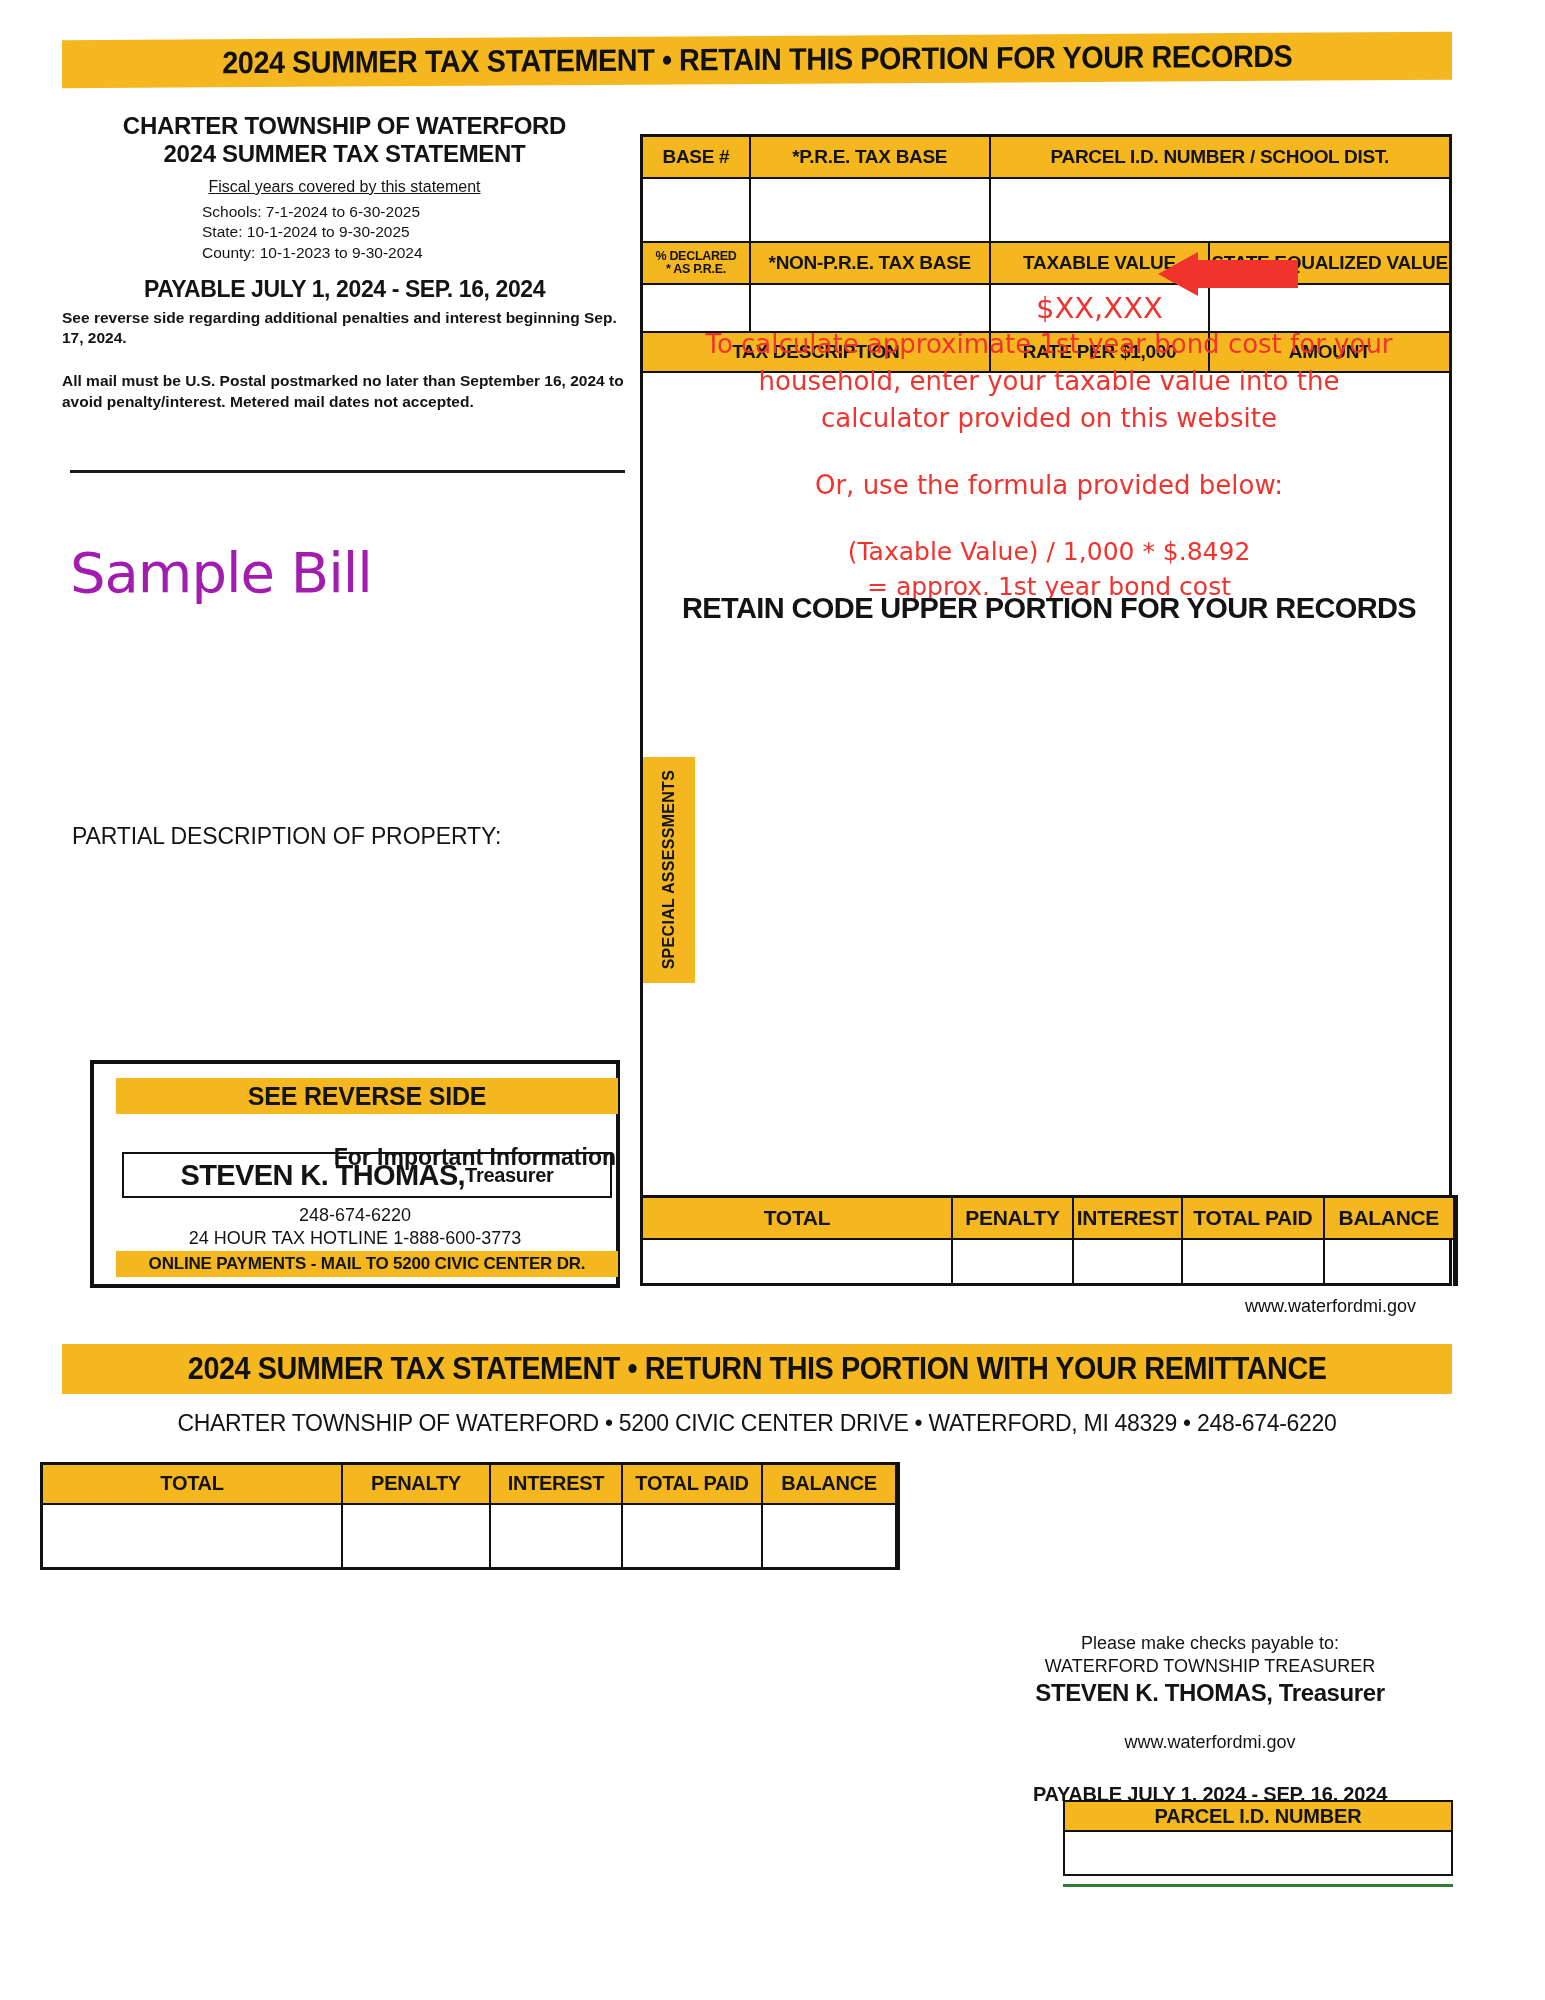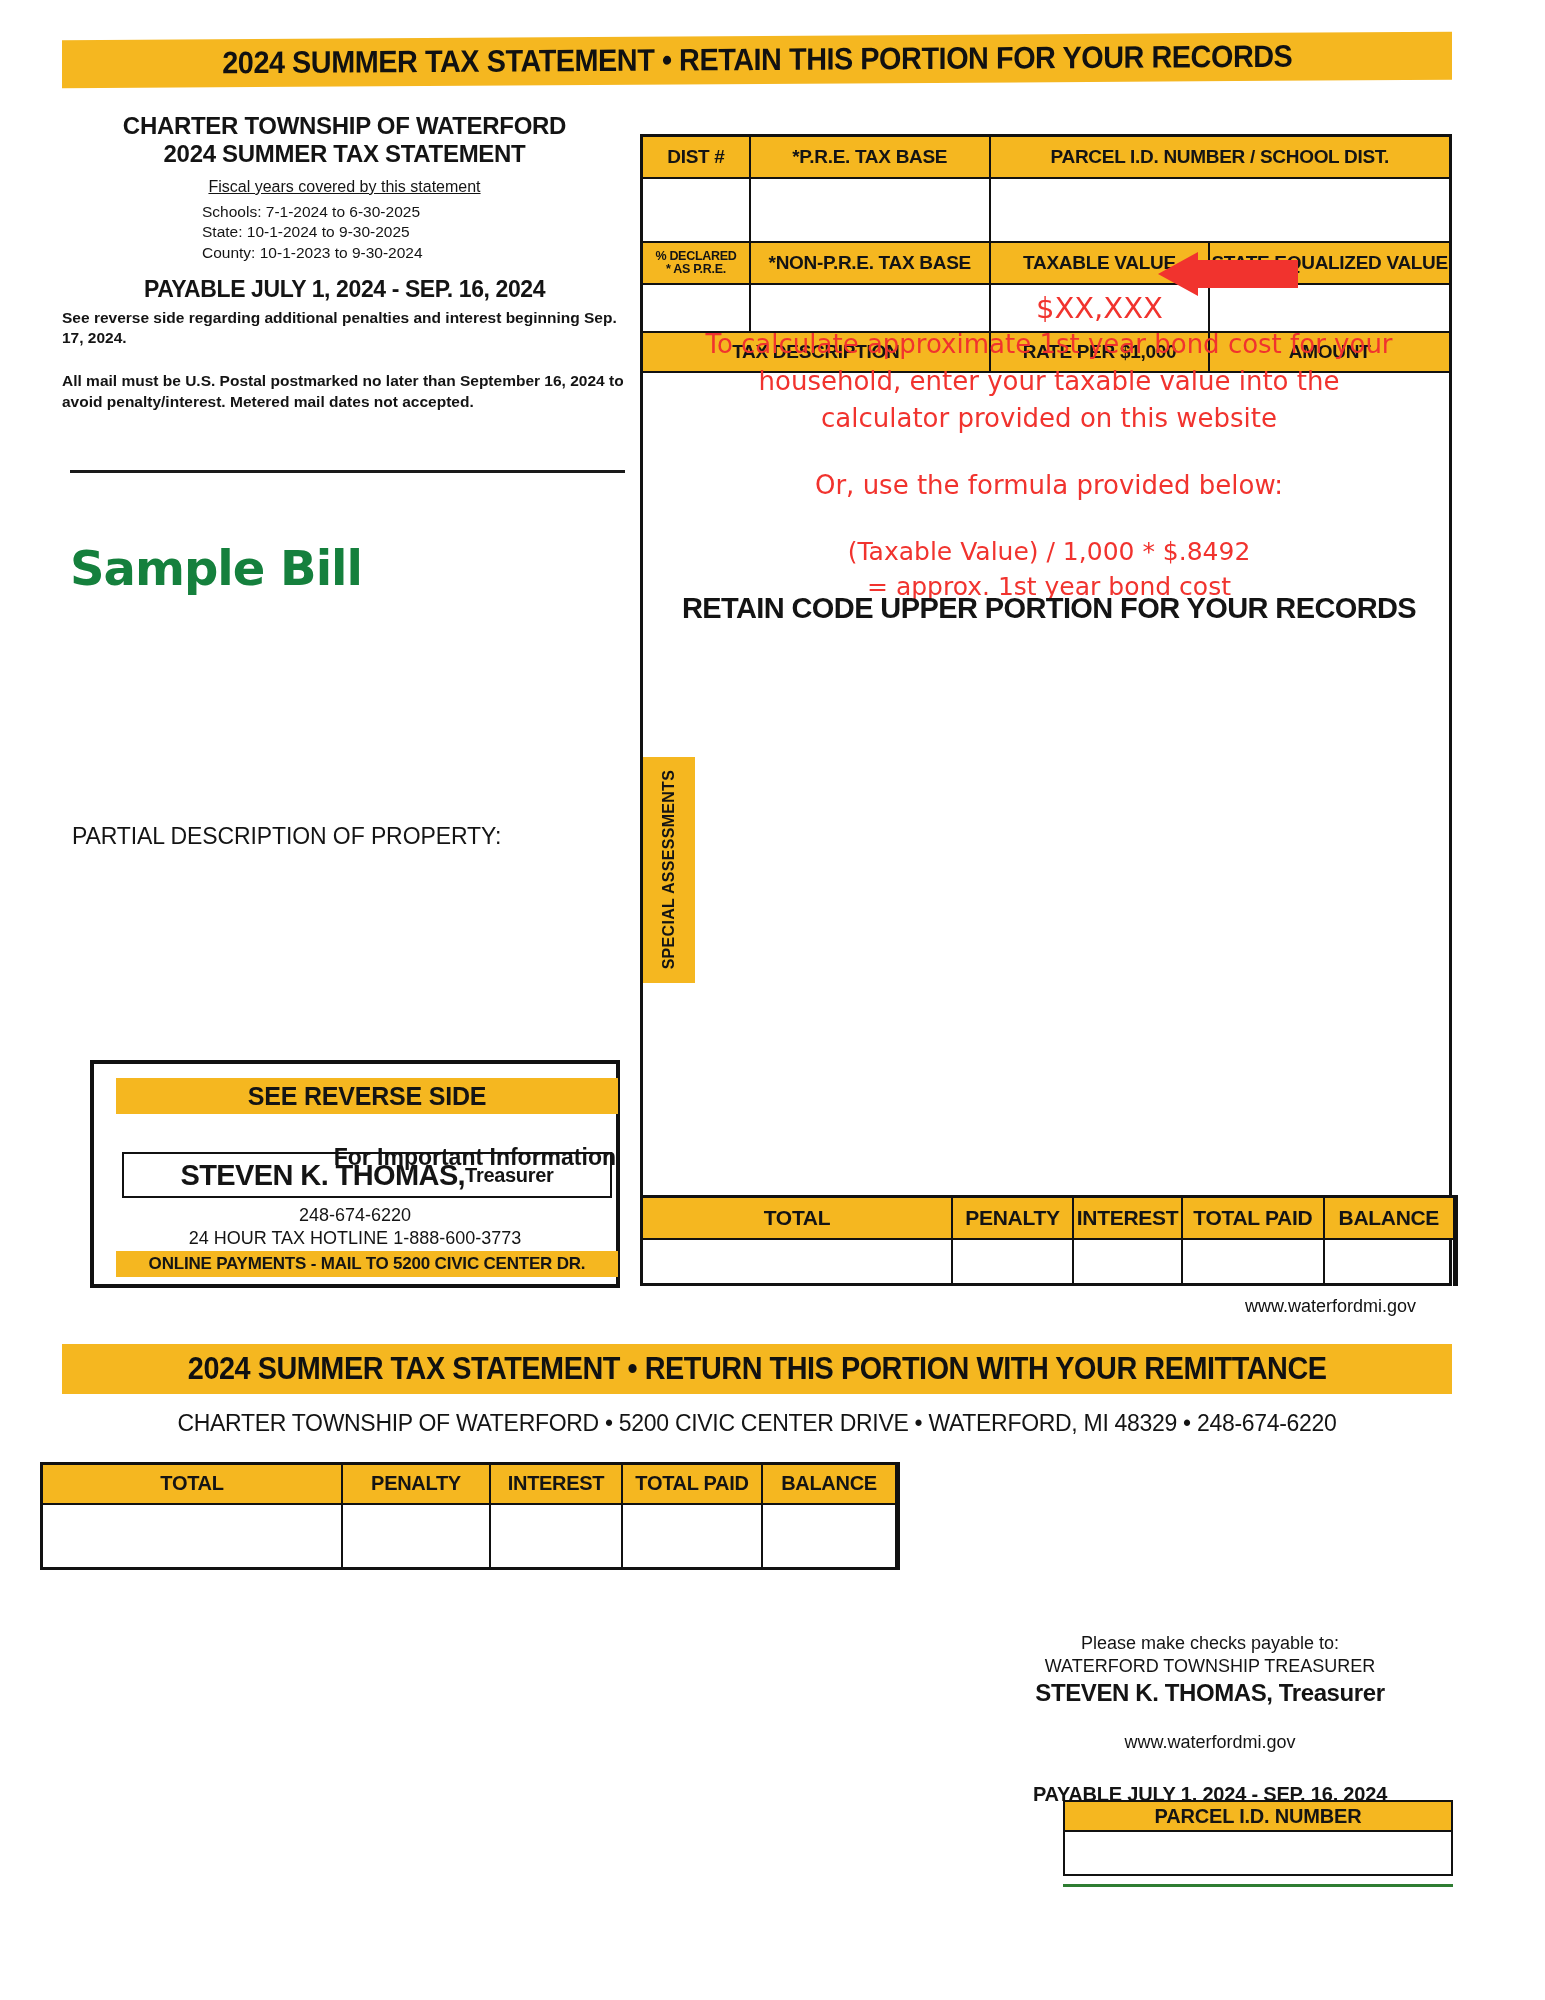--- a/index.html
+++ b/index.html
@@ -63,21 +63,21 @@
   .l-mail {
     font-size: 15.5px; font-weight: bold; line-height: 1.33; margin-top: 23px;
   }
   #left-rule {
     position: absolute; left: 70px; top: 470px; width: 555px; height: 3px;
     background: #1a1a1a;
   }
 
   #sample-bill {
     position: absolute; left: 70px; top: 540px; width: 520px;
-    color: #15803d; font-size: 48px; font-weight: bold;
+    color: #a21caf; font-size: 56px; font-weight: normal;
     font-family: "DejaVu Sans", sans-serif;
     letter-spacing: -1px;
   }
 
   #partial-desc {
     position: absolute; left: 72px; top: 823px;
     font-size: 23px; letter-spacing: -0.1px;
   }
 
   
@@ -280,21 +280,21 @@
       <div class="rev-line">248-674-6220</div>
       <div class="rev-line">24 HOUR TAX HOTLINE 1-888-600-3773</div>
       <div class="rev-line">(10 DIGIT PARCEL I.D. NO. REQUIRED)</div>
     </div>
     <div id="reverse-footer">ONLINE PAYMENTS - MAIL TO 5200 CIVIC CENTER DR.</div>
   </div>
 
   <div id="right-table">
 
     <div class="tbl-row hrow">
-      <div class="cell yh r1 w-code">DIST #</div>
+      <div class="cell yh r1 w-code">BASE #</div>
       <div class="cell yh r1 w-pre">*P.R.E. TAX BASE</div>
       <div class="cell yh r1 w-parcel">PARCEL I.D. NUMBER / SCHOOL DIST.</div>
     </div>
 
     <div class="tbl-row hrow">
       <div class="cell r2 w-code"></div>
       <div class="cell r2 w-pre"></div>
       <div class="cell r2 w-parcel"></div>
     </div>
 

